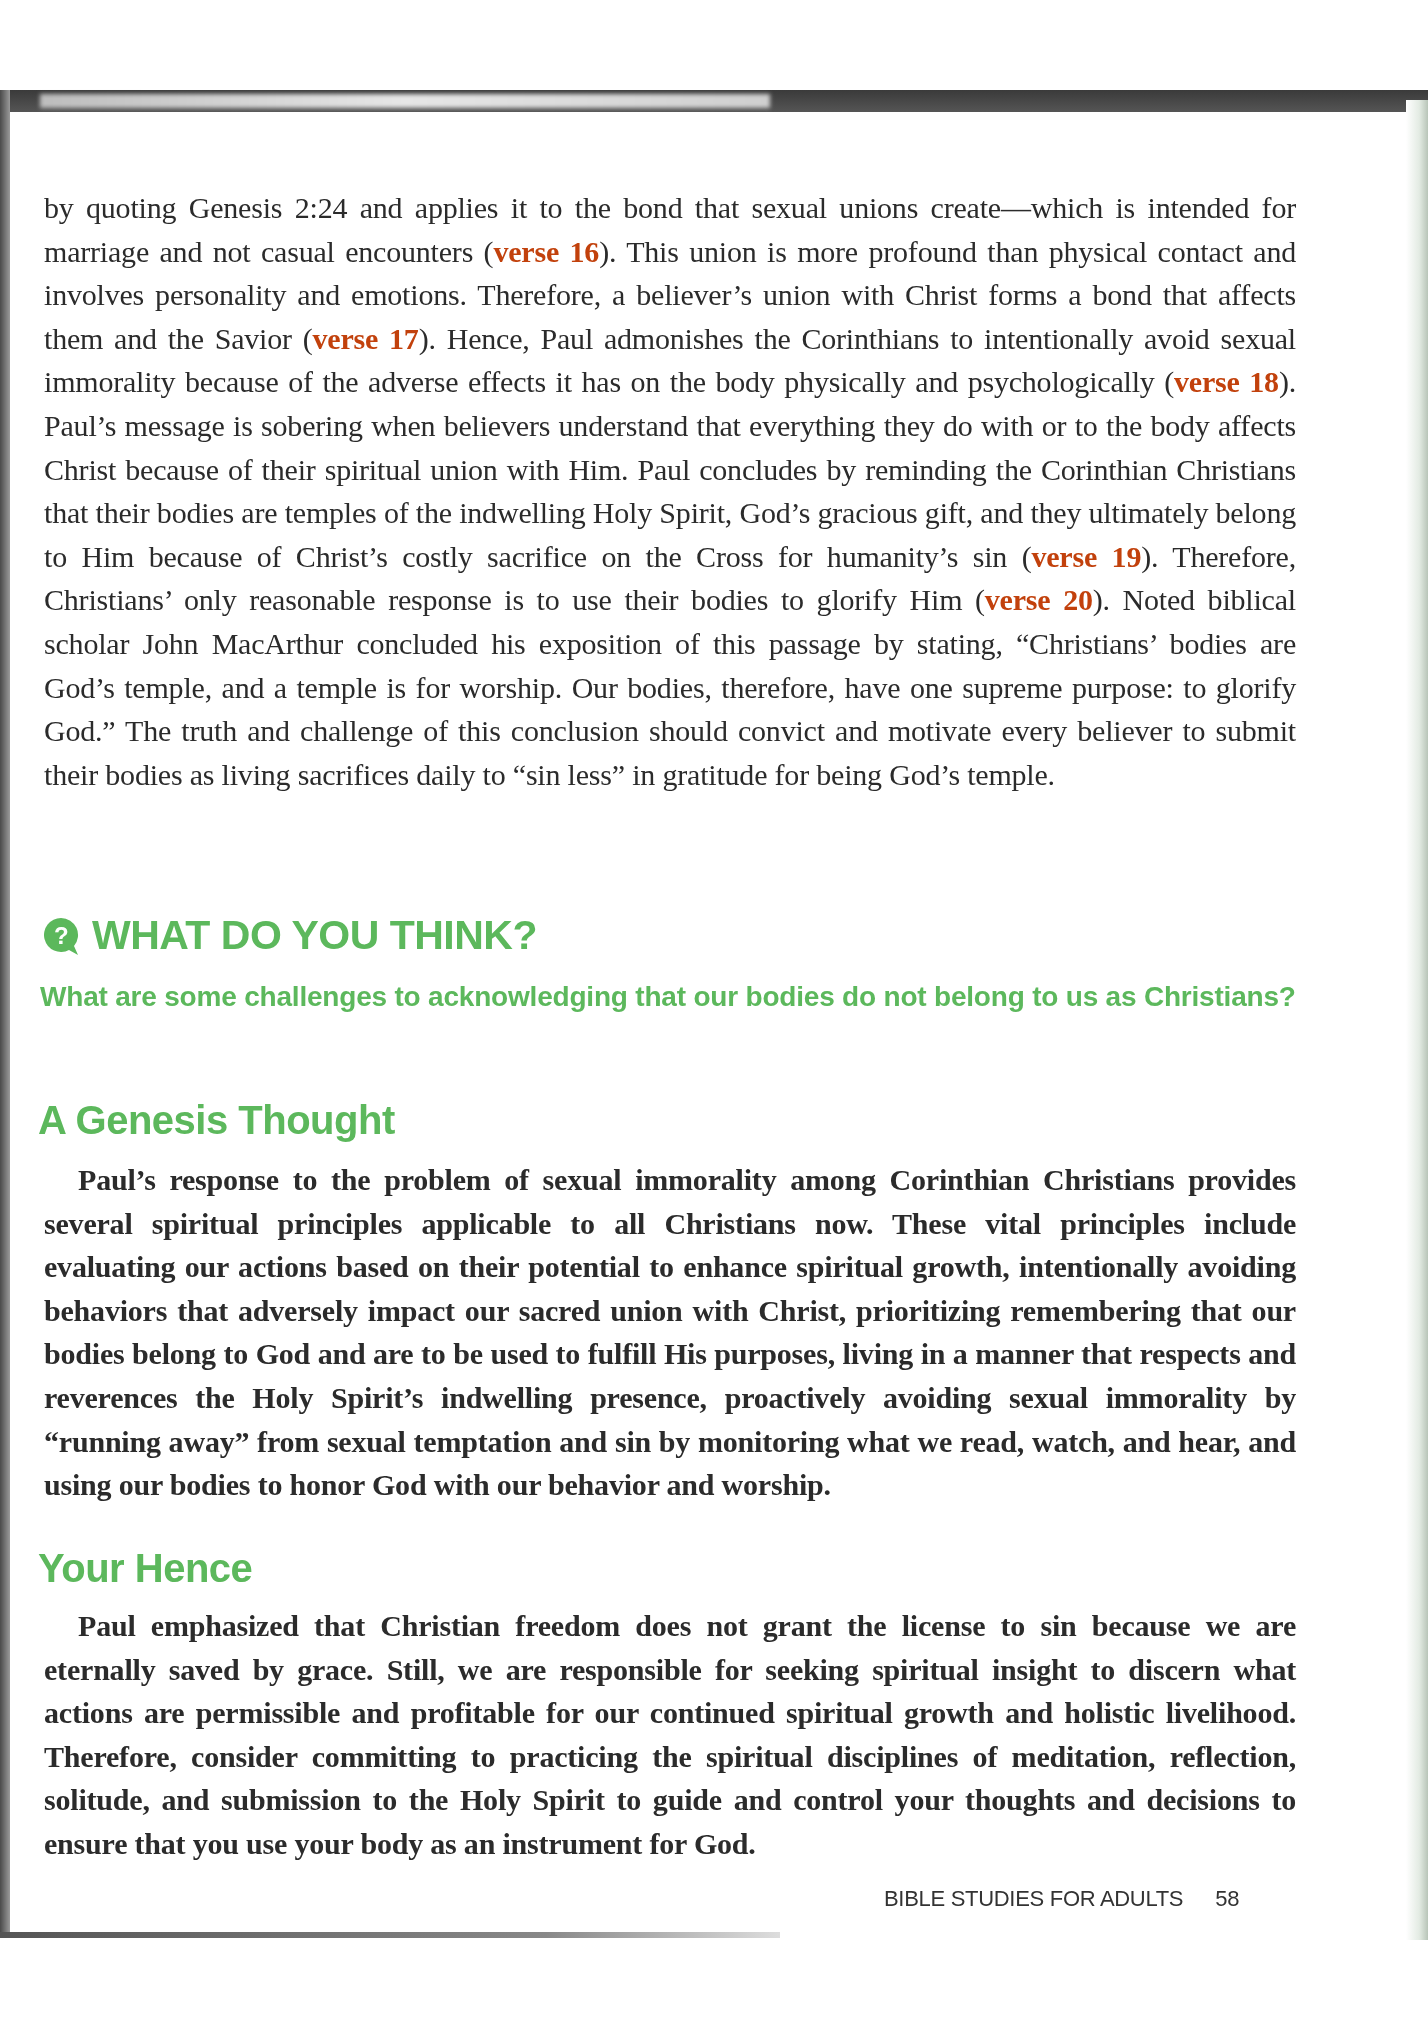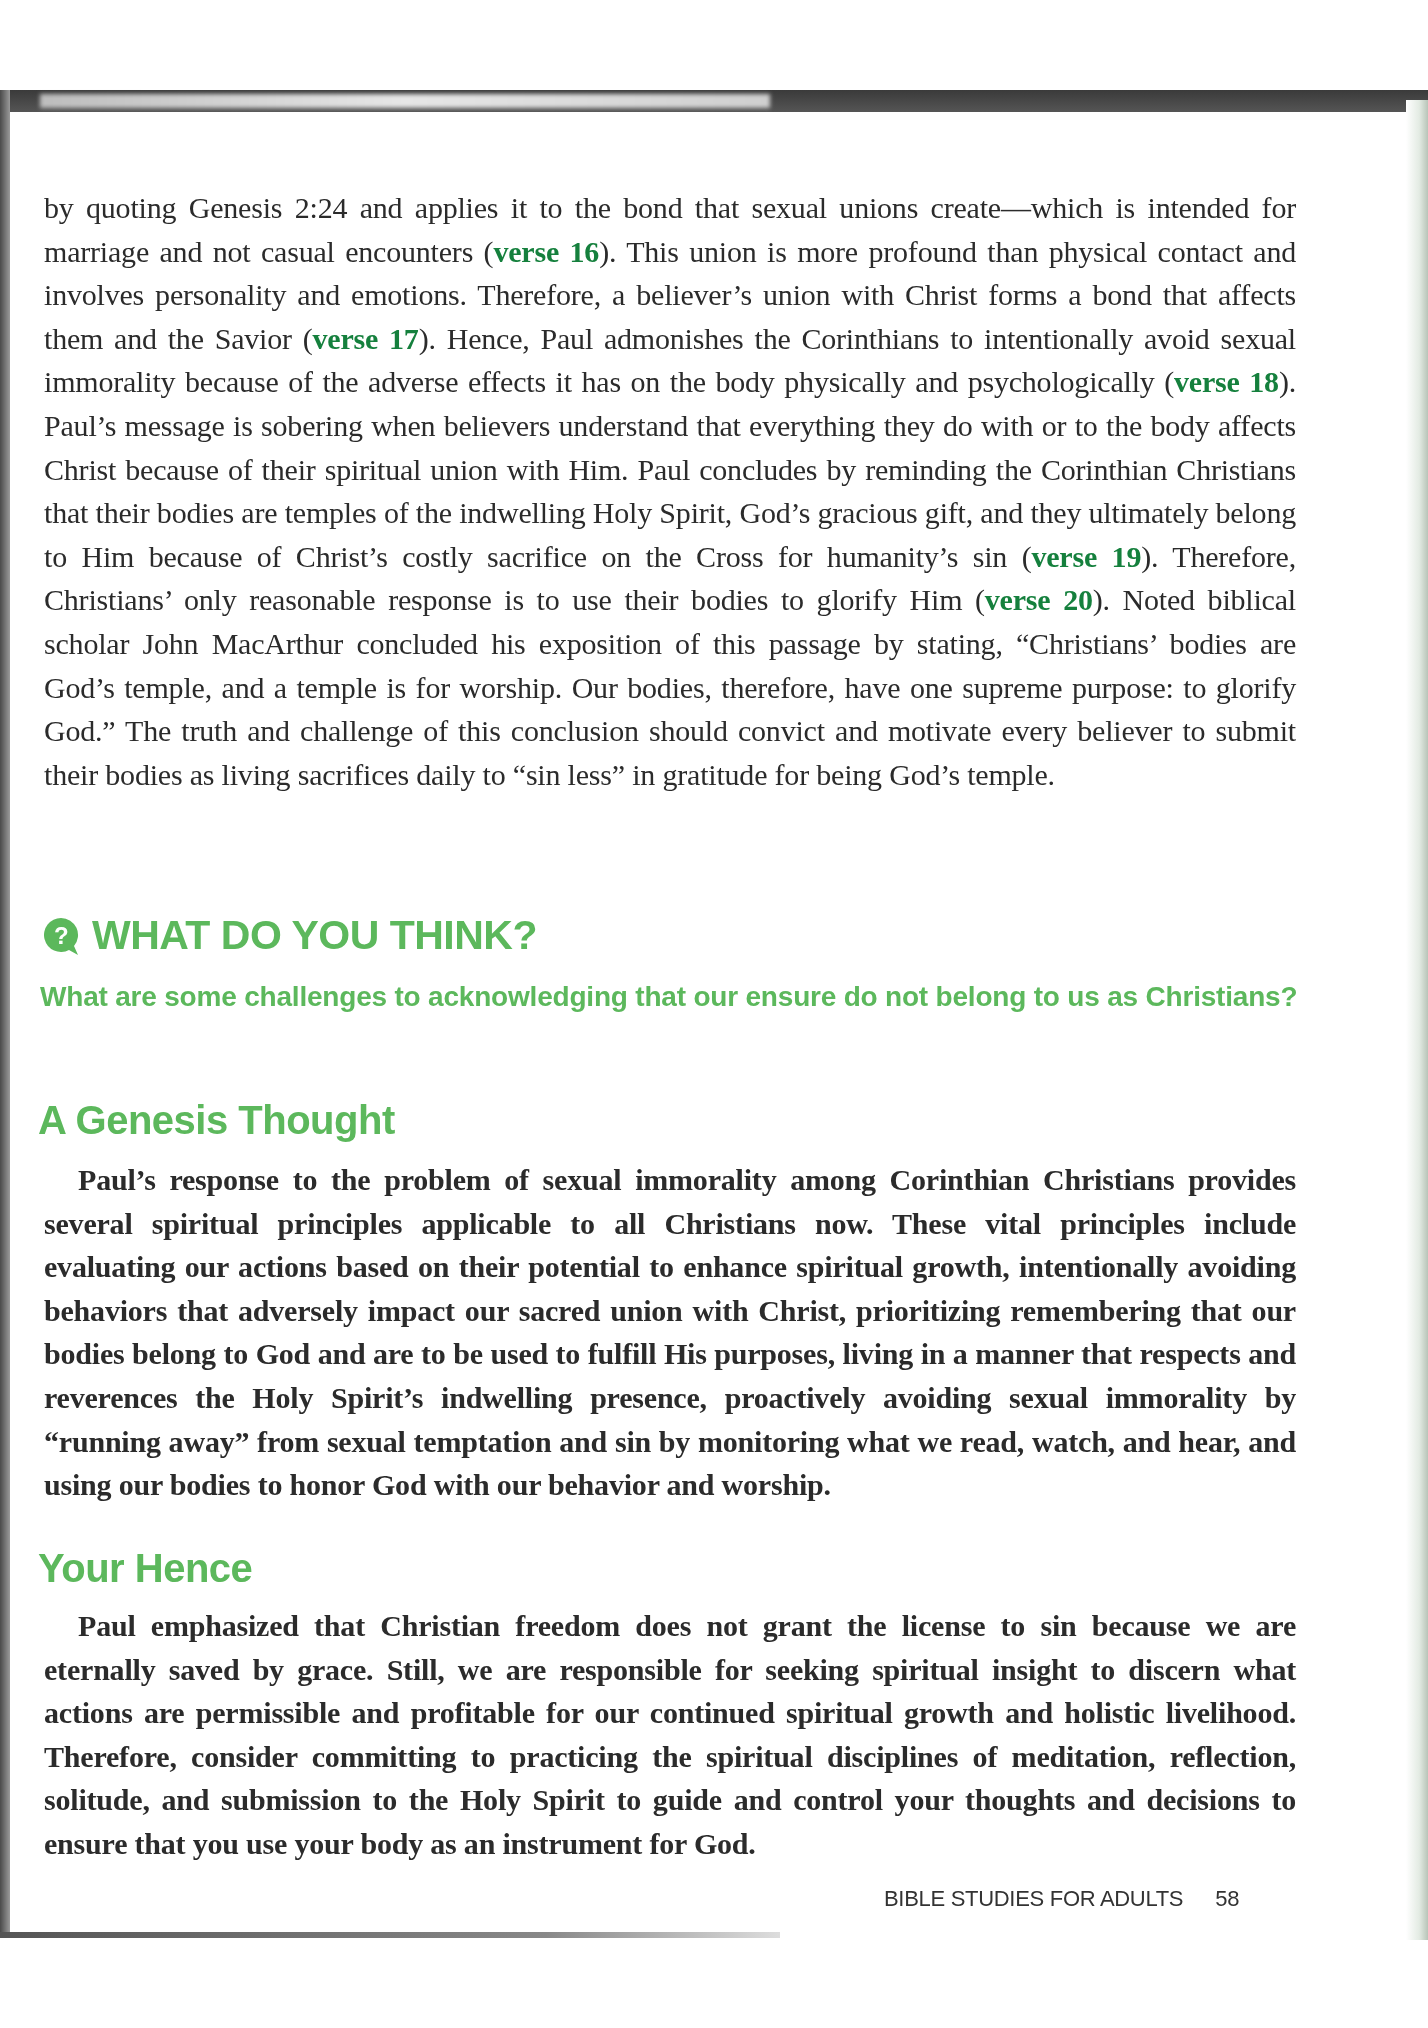--- a/index.html
+++ b/index.html
@@ -4,21 +4,21 @@
 <style>
   html, body { margin:0; padding:0; }
   body { width:1428px; height:2028px; background:#ffffff; position:relative; overflow:hidden; font-family:"Liberation Serif", serif; }
   .scan-top { position:absolute; left:0; top:90px; width:1428px; height:22px; background:linear-gradient(#3a3a3a,#555); }
   .scan-top-light { position:absolute; left:40px; top:94px; width:730px; height:14px; background:linear-gradient(90deg,#bdbdbd,#e6e6e6 50%,#cfcfcf); filter:blur(2px); }
   .scan-left { position:absolute; left:0; top:90px; width:10px; height:1848px; background:linear-gradient(90deg,#4a4a4a,#9a9a9a); }
   .scan-right { position:absolute; right:0; top:100px; width:22px; height:1840px; background:linear-gradient(90deg,#ffffff,#e3ebe3 60%,#b8c4b8); }
   .scan-bottom { position:absolute; left:0; top:1932px; width:780px; height:6px; background:linear-gradient(90deg,#555,#888 70%,#ddd); }
   .page { position:absolute; left:10px; top:112px; width:1396px; height:1820px; background:#fff; }
   .body-text { position:absolute; left:44px; width:1252px; font-size:30px; line-height:43.6px; color:#2b2b2b; text-align:justify; letter-spacing:-0.2px; }
-  .body-text b { font-weight:bold; color:#15803d; }
+  .body-text b { font-weight:bold; color:#c2410c; }
   .indent { text-indent:34px;font-weight:bold; }
   .green { color:#5cb85c; font-family:"Liberation Sans", sans-serif; font-weight:bold; }
   .wdyt { position:absolute; left:40px; top:912px; font-size:41px; display:flex; align-items:center; gap:10px; letter-spacing:-0.5px; }
   .q-icon { width:42px; height:42px; position:relative; }
   .q-icon svg { display:block; }
   .question { position:absolute; left:40px; top:976px; width:1260px; font-size:28px; line-height:42px; letter-spacing:-0.2px; }
   .h2 { position:absolute; left:38px; font-size:40px; letter-spacing:-0.5px; }
   .footer { position:absolute; top:1886px; left:884px; font-family:"Liberation Sans", sans-serif; font-size:22px; color:#333; display:flex; gap:32px; letter-spacing:-0.3px; }
 </style>
 </head>
@@ -36,21 +36,21 @@
 
 <div class="wdyt green">
   <span class="q-icon">
     <svg width="42" height="42" viewBox="0 0 42 42">
       <path d="M21 3 A17 17 0 1 0 29 35 L38 40 L34 31 A17 17 0 0 0 21 3 Z" fill="#5cb85c"></path>
       <text x="21" y="29" text-anchor="middle" font-family="Liberation Sans, sans-serif" font-weight="bold" font-size="24" fill="#ffffff">?</text>
     </svg>
   </span>
   <span>WHAT DO YOU THINK?</span>
 </div>
-<div class="question green">What are some challenges to acknowledging that our ensure do not belong to us as Christians?</div>
+<div class="question green">What are some challenges to acknowledging that our bodies do not belong to us as Christians?</div>
 
 <div class="h2 green" style="top:1098px;">A Genesis Thought</div>
 <div class="body-text indent" style="top:1158px;">Paul’s response to the problem of sexual immorality among Corinthian Christians provides several spiritual principles applicable to all Christians now. These vital principles include evaluating our actions based on their potential to enhance spiritual growth, intentionally avoiding behaviors that adversely impact our sacred union with Christ, prioritizing remembering that our bodies belong to God and are to be used to fulfill His purposes, living in a manner that respects and reverences the Holy Spirit’s indwelling presence, proactively avoiding sexual immorality by “running away” from sexual temptation and sin by monitoring what we read, watch, and hear, and using our bodies to honor God with our behavior and worship.</div>
 
 <div class="h2 green" style="top:1546px;">Your Hence</div>
 <div class="body-text indent" style="top:1604px;">Paul emphasized that Christian freedom does not grant the license to sin because we are eternally saved by grace. Still, we are responsible for seeking spiritual insight to discern what actions are permissible and profitable for our continued spiritual growth and holistic livelihood. Therefore, consider committing to practicing the spiritual disciplines of meditation, reflection, solitude, and submission to the Holy Spirit to guide and control your thoughts and decisions to ensure that you use your body as an instrument for God.</div>
 
 <div class="footer">
   <span>BIBLE STUDIES FOR ADULTS</span>
   <span>58</span>

